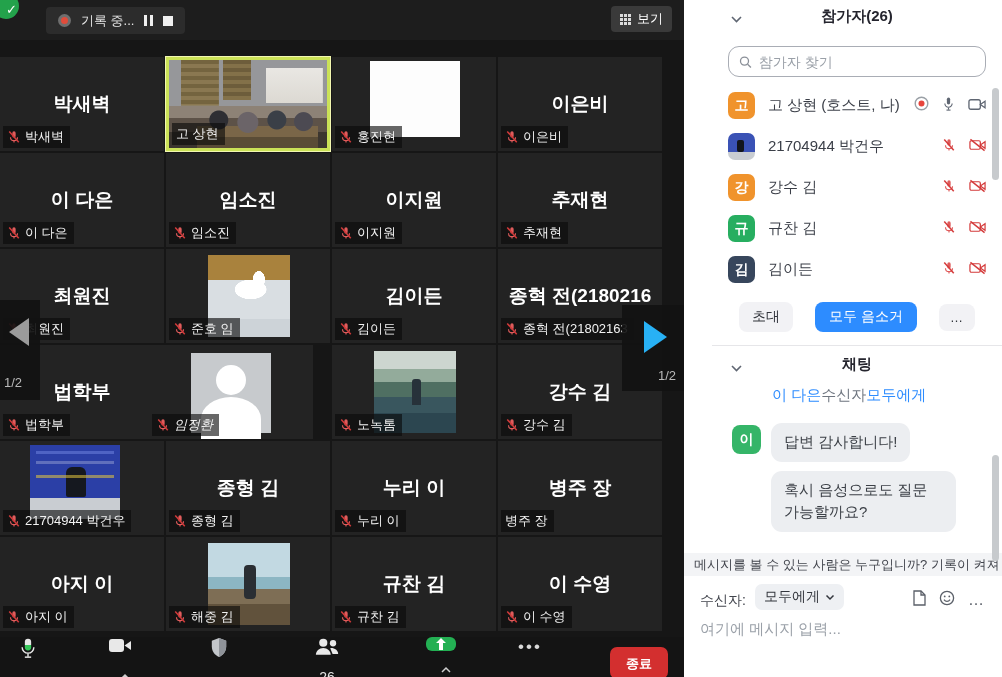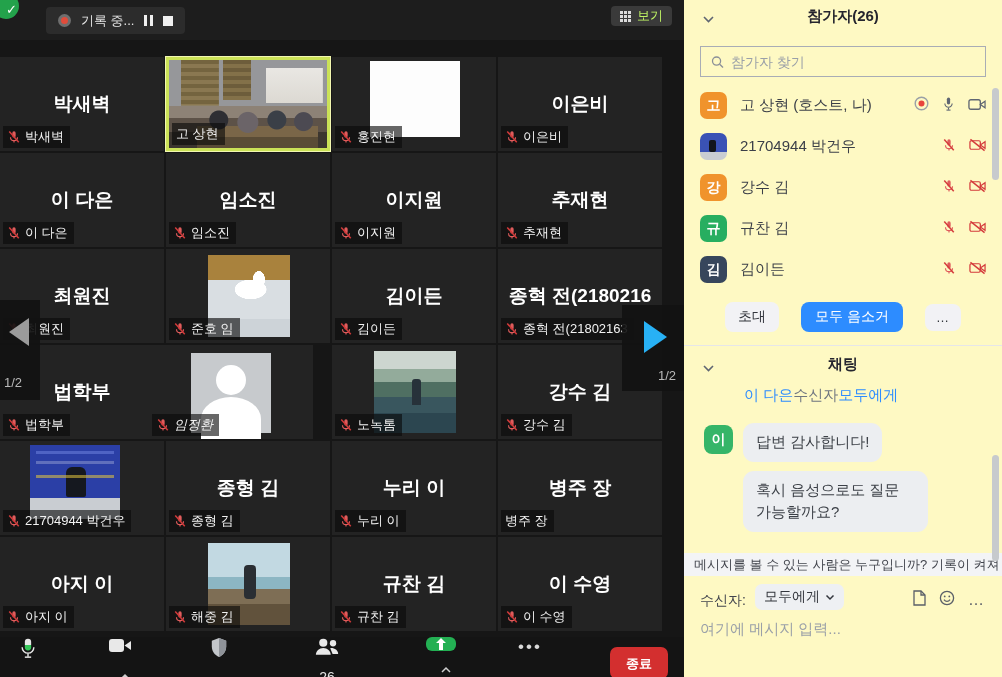--- a/index.html
+++ b/index.html
@@ -14,22 +14,22 @@
   .shield-corner { position:absolute; top:-7px; left:-7px; width:26px; height:26px; border-radius:50%;
     background:#23a24b; color:#fff; font-size:13px; display:flex; align-items:flex-end; justify-content:flex-end; padding:2px; }
   .rec-pill { position:absolute; top:7px; left:46px; height:27px; background:#2c2c2c; border-radius:4px;
     display:flex; align-items:center; gap:10px; padding:0 12px; }
   .rec-dot { width:13px; height:13px; border-radius:50%; background:#6e6e6e; position:relative; }
   .rec-dot::after { content:""; position:absolute; top:3px; left:3px; width:7px; height:7px; border-radius:50%; background:#e04b3a; }
   .rec-text { color:#e6e6e6; font-size:13px; }
   .pause-ic { display:flex; gap:3px; }
   .pause-ic i { display:block; width:3px; height:11px; background:#f0f0f0; }
   .stop-ic { width:10px; height:10px; background:#f0f0f0; }
-  .view-btn { position:absolute; top:6px; right:12px; height:20px; background:#3a3a3a; border-radius:4px;
-    display:flex; align-items:center; gap:6px; padding:0 9px; color:#bef264; font-size:13px; }
+  .view-btn { position:absolute; top:6px; right:12px; height:26px; background:#3a3a3a; border-radius:4px;
+    display:flex; align-items:center; gap:6px; padding:0 9px; color:#ffffff; font-size:13px; }
   .grid-ic { display:grid; grid-template-columns:repeat(3,3px); grid-gap:1px; }
   .grid-ic i { width:3px; height:3px; background:#dcdcdc; }
 
   
   .grid { position:absolute; top:57px; left:0; width:664px; height:574px; }
   .tile { position:absolute; width:164px; height:94px; background:#232323; overflow:hidden; }
   .tile.active { border:3px solid #cbe257; box-shadow:0 0 0 1px #f2f7b0; }
   .bigname { position:absolute; inset:0; display:flex; align-items:center; justify-content:center;
     color:#fff; font-size:19px; font-weight:bold; white-space:nowrap; overflow:hidden; }
   .tlabel { position:absolute; left:3px; bottom:3px; background:rgba(10,10,10,.62); color:#f2f2f2;
@@ -77,25 +77,25 @@
   
   .toolbar { position:absolute; left:0; bottom:0; width:684px; height:40px; background:#141414; z-index:6; }
   .tb-group { position:absolute; display:flex; align-items:center; gap:9px; height:40px;flex-direction:column; }
   .tb-count { color:#e3e3e3; font-size:14px; }
   .share-btn { width:30px; height:25px; background:#23b053; border-radius:6px; display:flex; align-items:center; justify-content:center; }
   .dots { color:#d9d9d9; font-size:17px; letter-spacing:2px; }
   .end-btn { position:absolute; left:610px; top:10px; width:58px; height:32px; background:#d32f2f; border-radius:7px;
     color:#fff; font-size:13px; font-weight:bold; display:flex; align-items:flex-start; justify-content:center; padding-top:8px; }
 
   
-  .panel { position:relative; width:318px; height:677px; background:#fef9c3; color:#2e3138; overflow:hidden; }
+  .panel { position:relative; width:318px; height:677px; background:#ffffff; color:#2e3138; overflow:hidden;padding-left:28px; }
   .p-header { position:relative; height:32px; display:flex; align-items:center; justify-content:center; }
   .p-header .chev-d { position:absolute; left:18px; top:10px; }
   .p-title { font-size:15px; font-weight:bold; color:#25252e; }
-  .search-box { margin:14px 16px 8px; height:31px; border:1px solid #a9adb5; border-radius:0;
+  .search-box { margin:14px 16px 8px; height:31px; border:1px solid #a9adb5; border-radius:11px;
     display:flex; align-items:center; gap:7px; padding:0 10px; color:#8d929b; font-size:14px; }
   .search-box input { border:none; outline:none; width:100%; font-size:14px; color:#3a3e46; font-family:inherit; background:transparent; }
   .search-box input::placeholder { color:#9aa0a8; }
 
   .prow { height:41px; display:flex; align-items:center; padding:0 16px; gap:13px; }
   .pavatar { width:27px; height:27px; border-radius:7px; color:#fff; font-size:14px; font-weight:bold;
     display:flex; align-items:center; justify-content:center; flex:0 0 auto; }
   .pavatar.photo { background:linear-gradient(180deg,#3a52b5 0 70%,#c9cdd2 70%); position:relative; }
   .pavatar.photo::before { content:""; position:absolute; left:9px; top:7px; width:7px; height:12px; background:#12151b; border-radius:2px; }
   .pname { font-size:15px; color:#3b3f48; white-space:nowrap; overflow:hidden; flex:1; }

